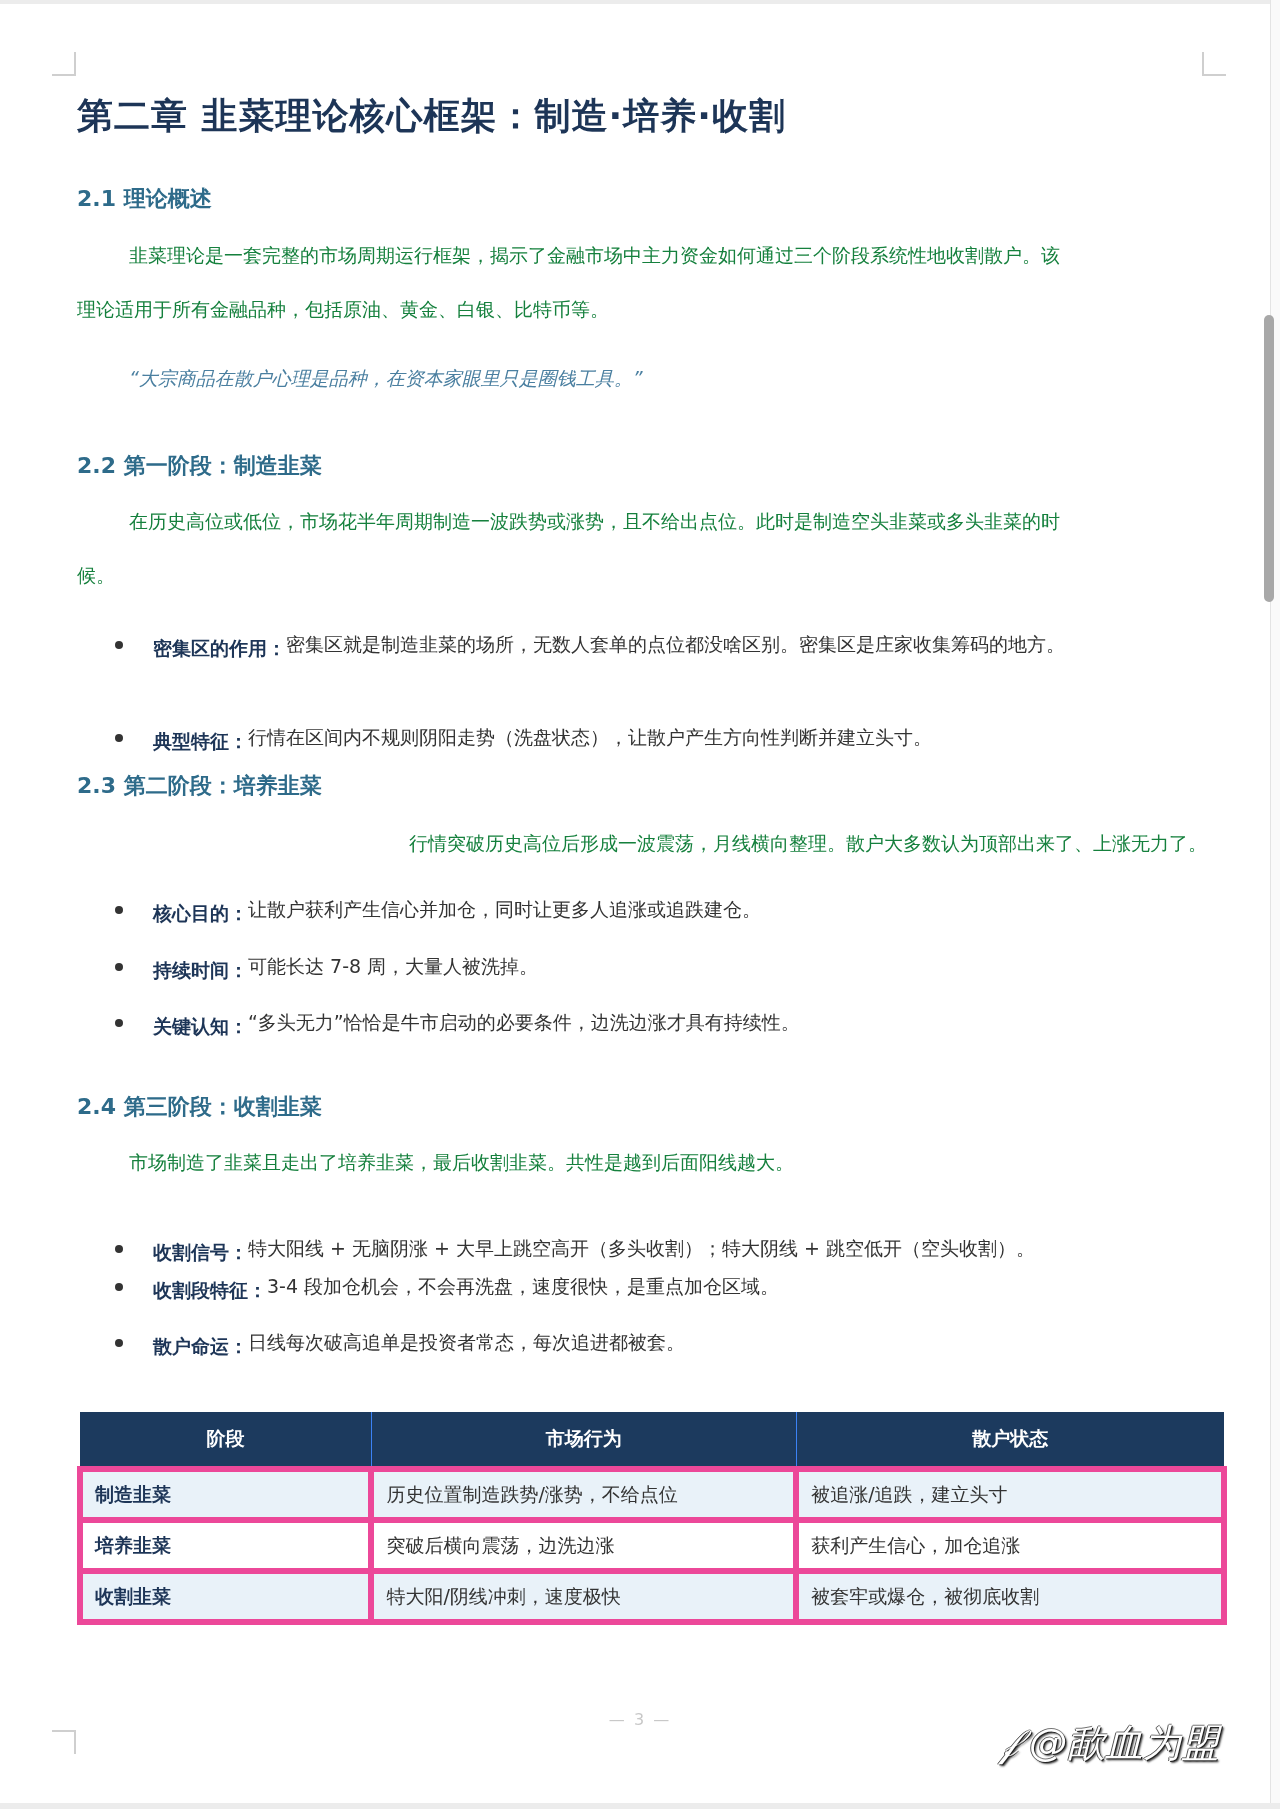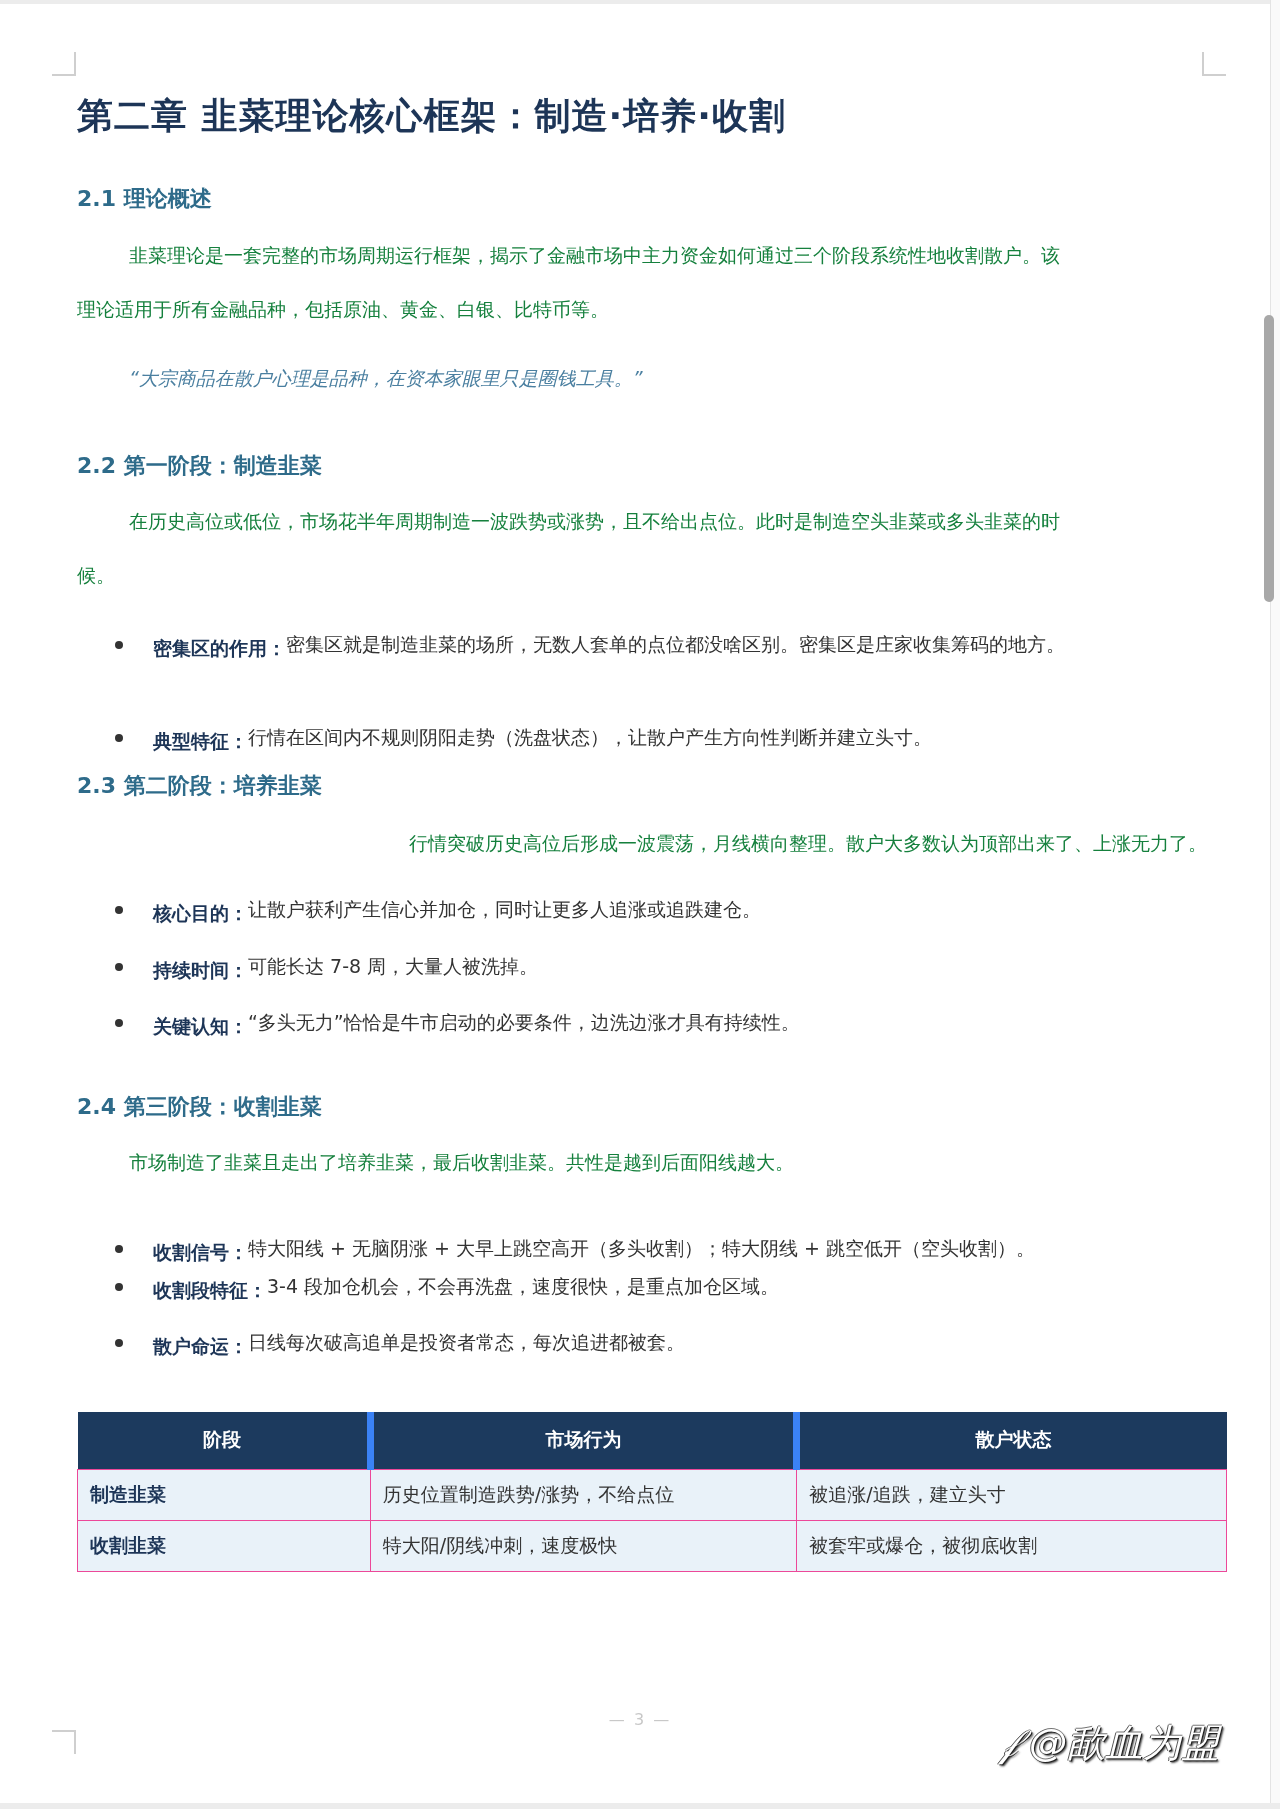--- a/index.html
+++ b/index.html
@@ -74,26 +74,26 @@
     .bullet .b-label { font-weight: bold; color: #1d3557; margin-top: 8px; }
 
     .table {
       position: absolute; left: 0; top: 1412px; width: 1150px;
       border-collapse: collapse;
       font-size: 19px;
     }
     .table th {
       background: #1c3a5e; color: #ffffff; font-weight: bold;
       height: 57px; text-align: center;
-      border-right: 7px solid #3b82f6;
+      border-right: 1px solid #3b82f6;
     }
     .table th:last-child { border-right: none; }
     .table td {
       height: 51px; padding-left: 12px; color: #333333;
-      border: 1px solid #ec4899;
+      border: 6px solid #ec4899;
     }
     .table tr.odd td { background: #e9f2f9; }
     .table tr.even td { background: #ffffff; }
     .table td.stage { font-weight: bold; color: #1d3557; }
 
     .page-number {
       position: absolute; left: 0; top: 1710px; width: 1280px;
       text-align: center; font-size: 16px; color: #c8c8c8; letter-spacing: 2px;
     }
     .watermark {
@@ -194,20 +194,25 @@
         <th>市场行为</th>
         <th>散户状态</th>
       </tr>
     </thead>
     <tbody>
       <tr class="odd">
         <td class="stage">制造韭菜</td>
         <td>历史位置制造跌势/涨势，不给点位</td>
         <td>被追涨/追跌，建立头寸</td>
       </tr>
+      <tr class="even">
+        <td class="stage">培养韭菜</td>
+        <td>突破后横向震荡，边洗边涨</td>
+        <td>获利产生信心，加仓追涨</td>
+      </tr>
       <tr class="odd">
         <td class="stage">收割韭菜</td>
         <td>特大阳/阴线冲刺，速度极快</td>
         <td>被套牢或爆仓，被彻底收割</td>
       </tr>
     </tbody>
   </table>
 </div>
 
 <div class="page-number">— 3 —</div>

